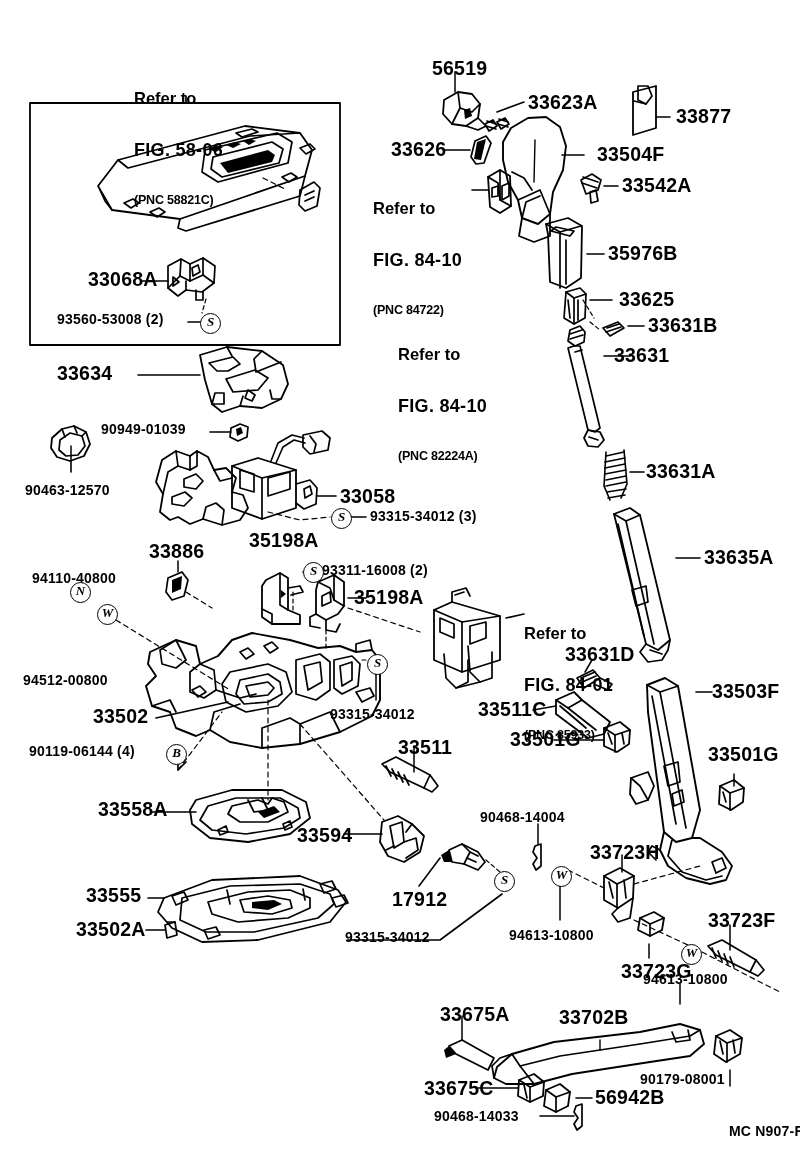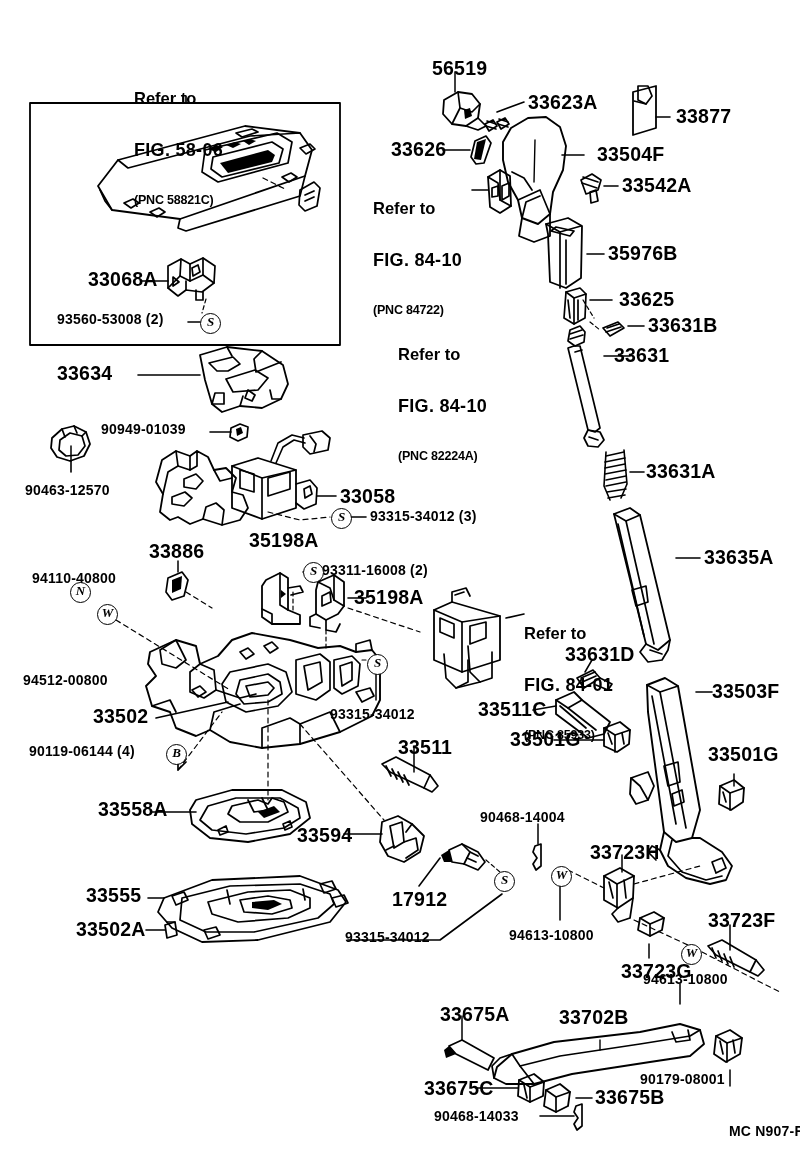--- a/index.html
+++ b/index.html
@@ -508,21 +508,21 @@
   <div class="lbl l20" style="left:590px;top:843px;">33723H</div>
   <div class="lbl l17" style="left:509px;top:928px;">94613-10800</div>
   <div class="lbl l20" style="left:621px;top:962px;">33723G</div>
   <div class="lbl l20" style="left:708px;top:911px;">33723F</div>
   <div class="lbl l17" style="left:643px;top:972px;">94613-10800</div>
 
   <div class="lbl l20" style="left:440px;top:1005px;">33675A</div>
   <div class="lbl l20" style="left:559px;top:1008px;">33702B</div>
   <div class="lbl l17" style="left:640px;top:1072px;">90179-08001</div>
   <div class="lbl l20" style="left:424px;top:1079px;">33675C</div>
-  <div class="lbl l20" style="left:595px;top:1088px;">33675B</div>
+  <div class="lbl l20" style="left:595px;top:1088px;">56942B</div>
   <div class="lbl l17" style="left:434px;top:1109px;">90468-14033</div>
 
   <div class="circ" style="left:200px;top:313px;">S</div>
   <div class="circ" style="left:331px;top:508px;">S</div>
   <div class="circ" style="left:303px;top:562px;">S</div>
   <div class="circ" style="left:367px;top:654px;">S</div>
   <div class="circ" style="left:494px;top:871px;">S</div>
   <div class="circ" style="left:70px;top:582px;">N</div>
   <div class="circ" style="left:97px;top:604px;">W</div>
   <div class="circ" style="left:166px;top:744px;">B</div>

